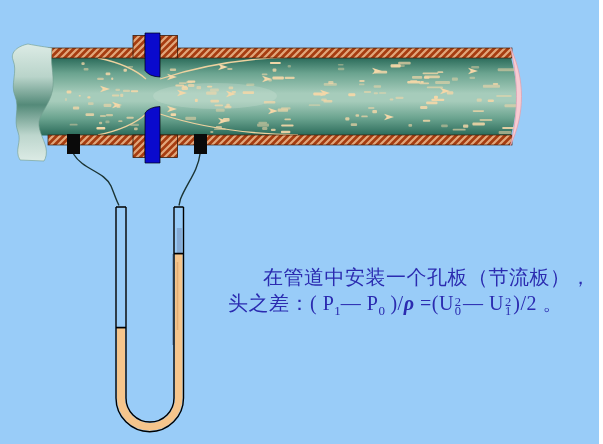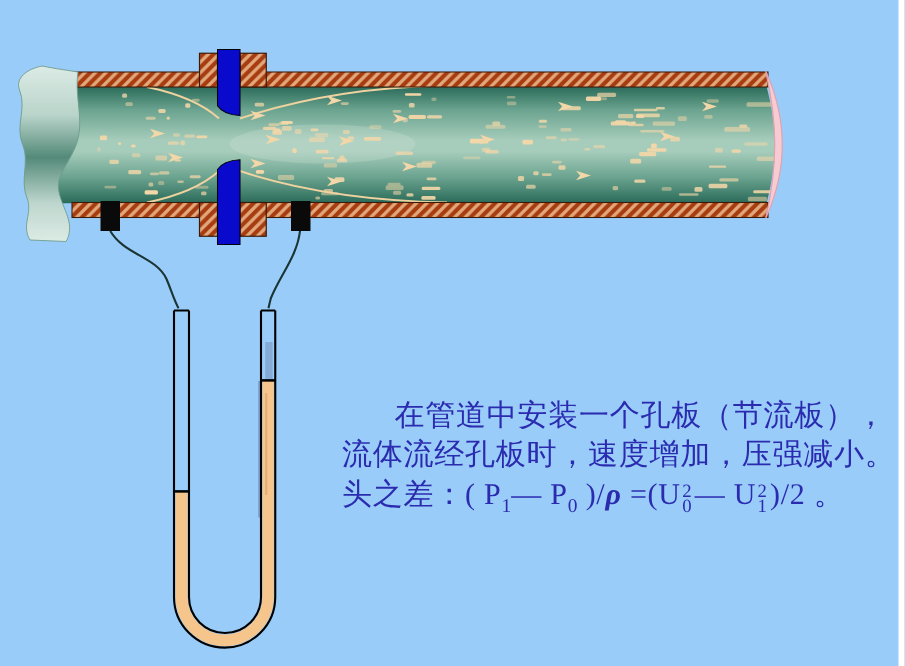--- a/index.html
+++ b/index.html
@@ -266,16 +266,15 @@
       </g>
       <g stroke="#000000" stroke-width="1.7">
         <path d="M116,327.6 L126,327.6"></path>
         <path d="M174,253.6 L183.5,253.6"></path>
       </g>
     </g>
   </svg>
 
   <div class="text-block">
     <div class="tline indent">在管道中安装一个孔板（节流板），</div>
-    <div class="tline">流体流经孔板时，速度增加，压强减小。</div>
     <div class="tline">头之差：( P<span class="fsub">1</span>— P<span class="fsub">0</span> )/<span class="frho">ρ</span> =(U<span class="stk"><span>2</span><span>0</span></span>— U<span class="stk"><span>2</span><span>1</span></span>)/2 。</div>
   </div>
 </div>
 
 </body></html>

